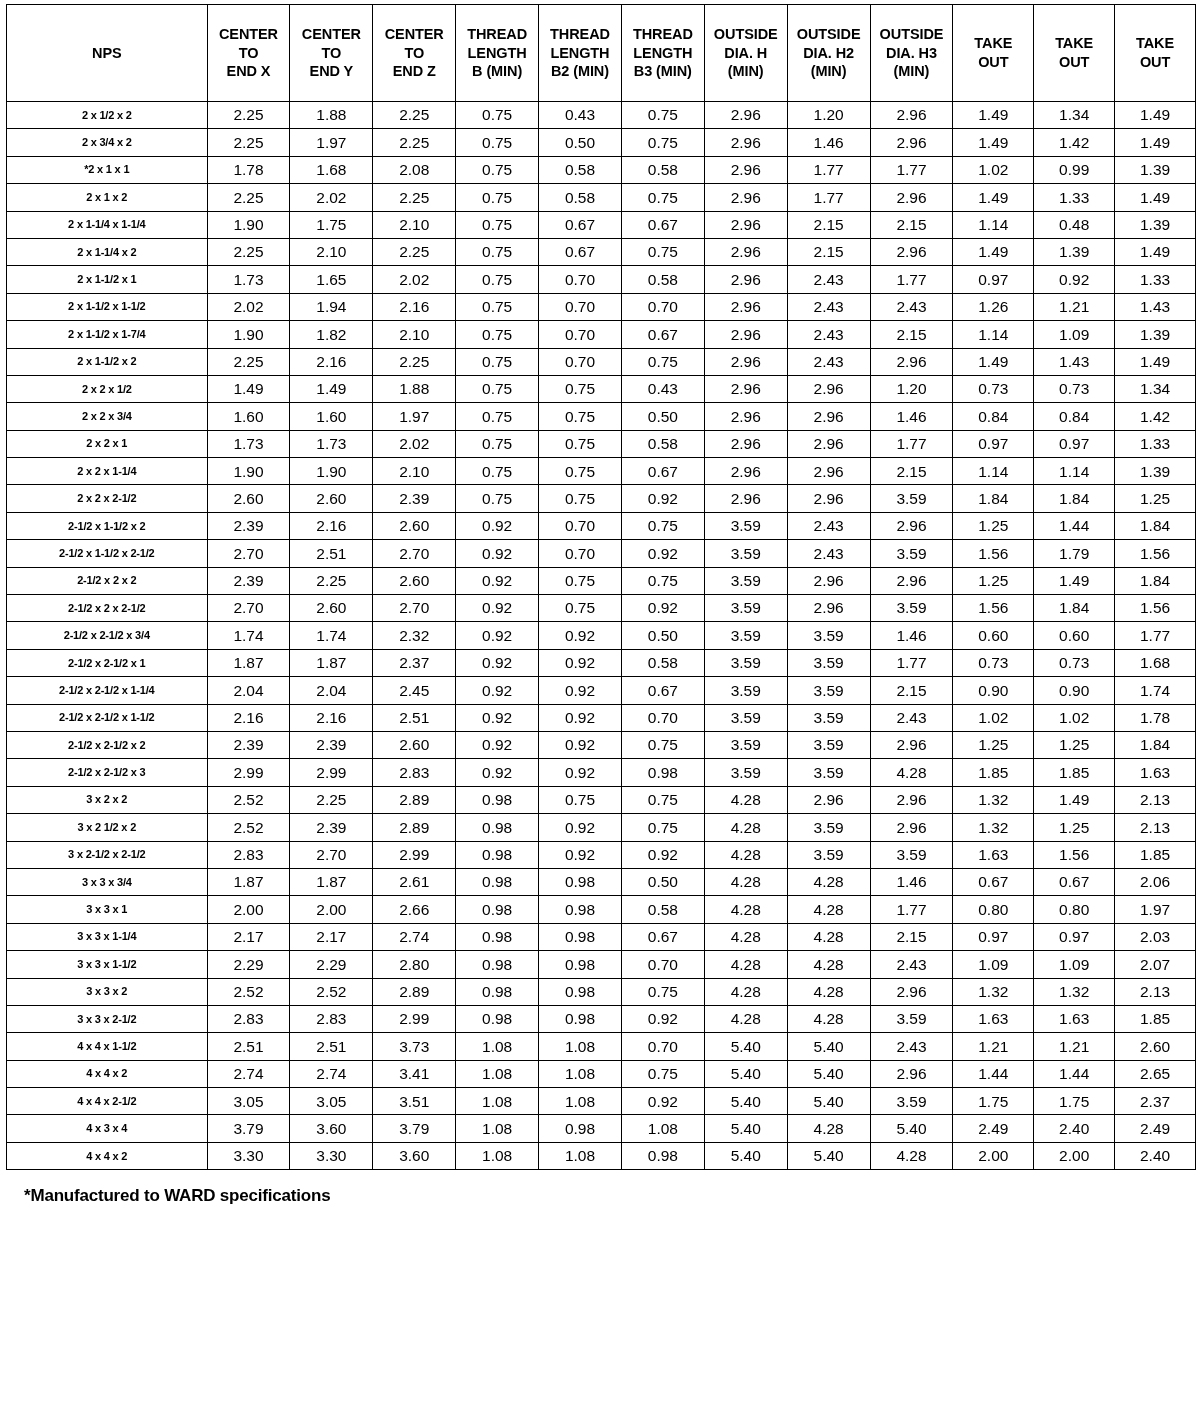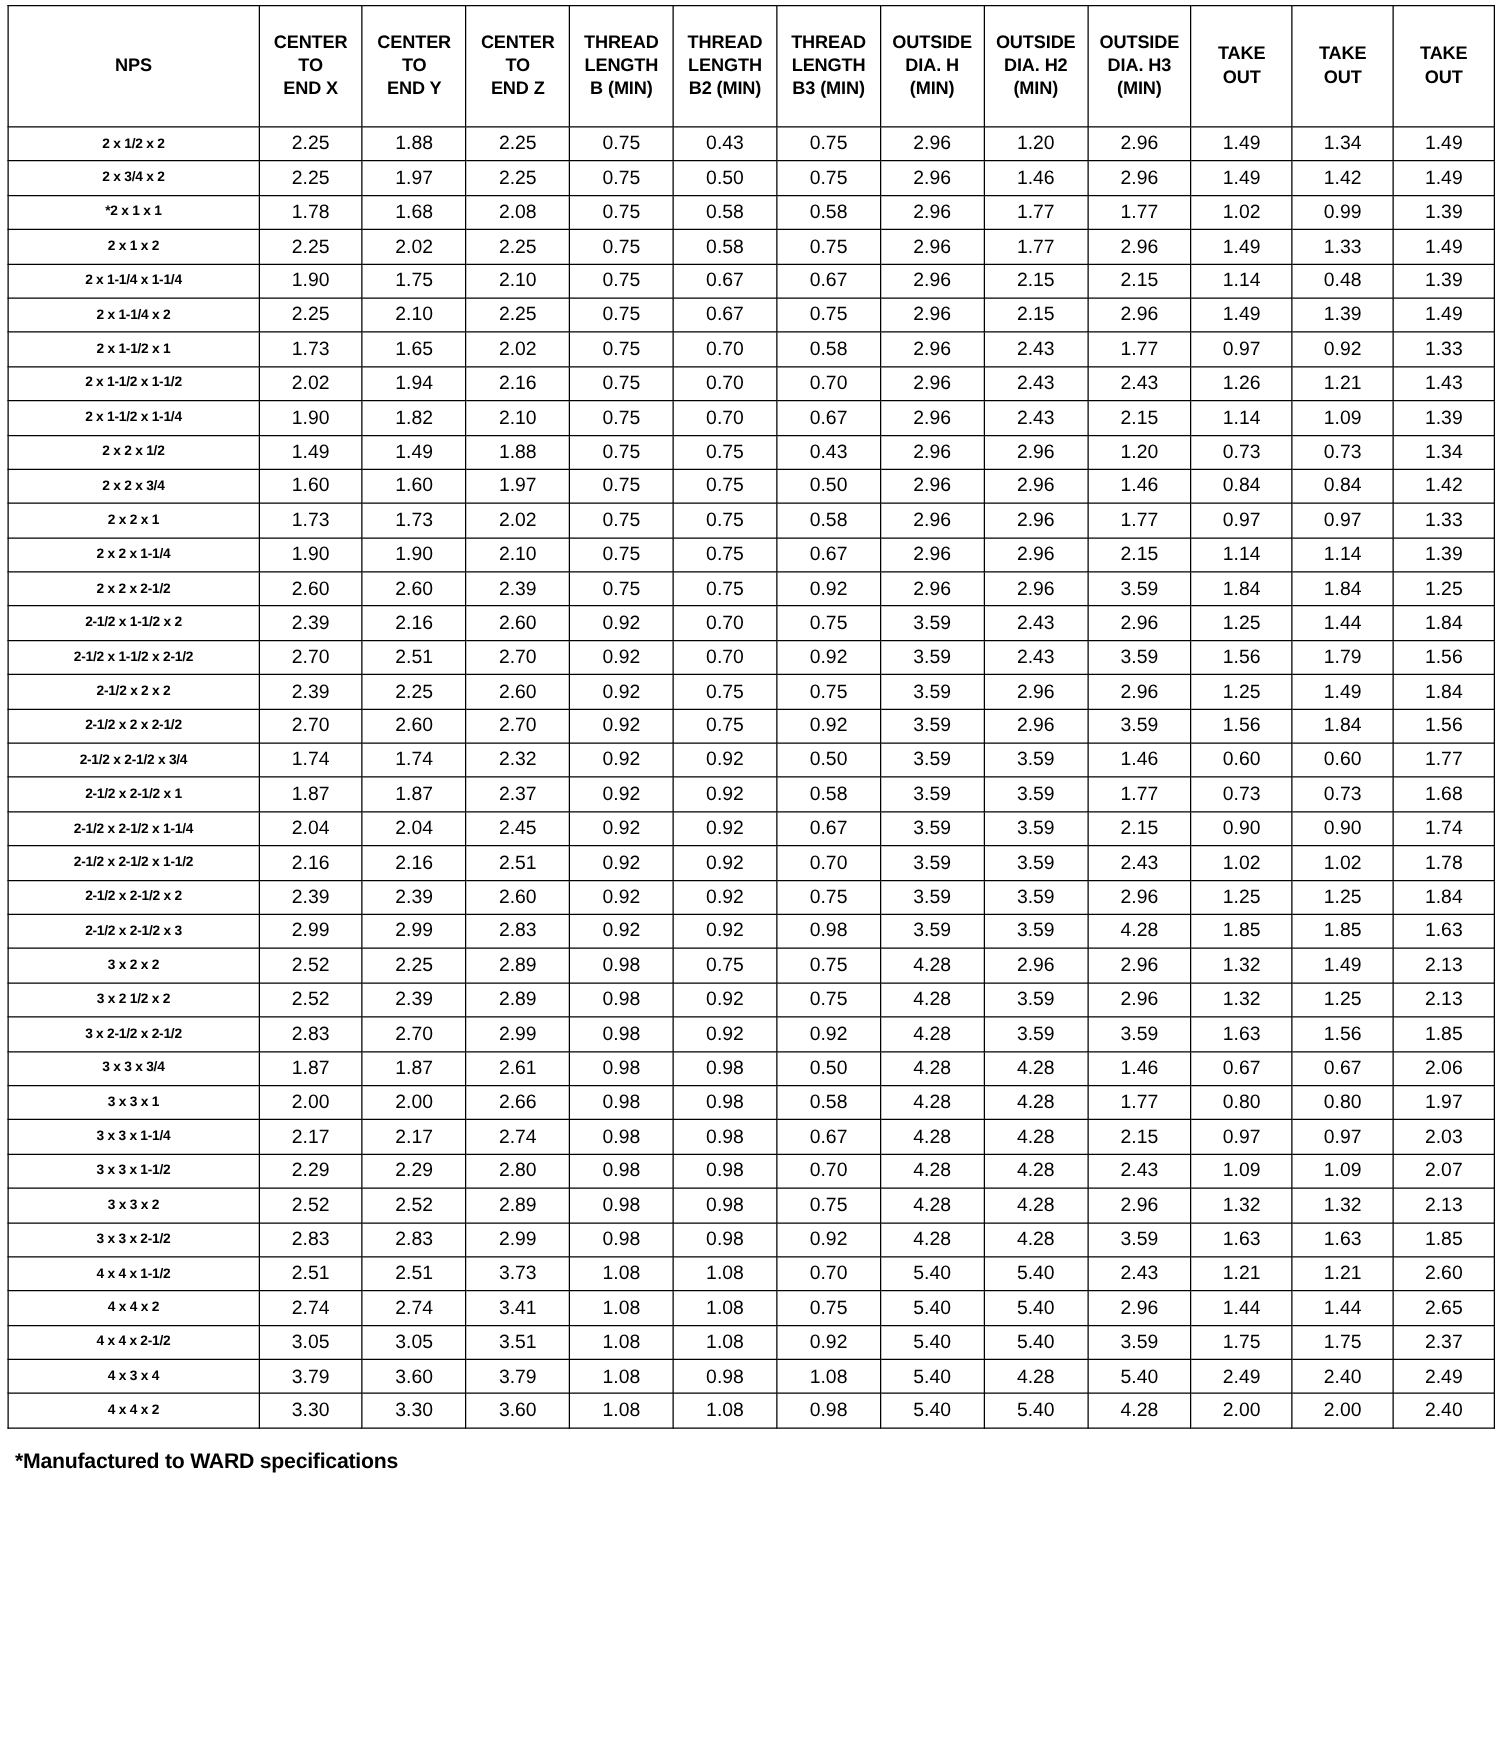--- a/index.html
+++ b/index.html
@@ -55,21 +55,21 @@
   table.spec tbody td.nps {
     font-weight: bold;
     font-size: 11px;
     letter-spacing: -0.2px;
   }
   col.c-nps { width: 196px; }
   col.c-num { width: 81px; }
   col.c-num-n { width: 79px; }
   .footnote {
     margin-top: 16px;
-    margin-left: 6px;
+    margin-left: 18px;
     font-size: 17px;
     font-weight: bold;
     letter-spacing: -0.2px;
   }
 </style>
 </head>
 <body>
 
 <div class="sheet">
   <table class="spec">
@@ -267,33 +267,48 @@
           <td>0.70</td>
           <td>0.70</td>
           <td>2.96</td>
           <td>2.43</td>
           <td>2.43</td>
           <td>1.26</td>
           <td>1.21</td>
           <td>1.43</td>
         </tr>
         <tr>
-          <td class="nps">2 x 1-1/2 x 1-1/4</td>
+          <td class="nps">2 x 1-1/2 x 1-7/4</td>
           <td>1.90</td>
           <td>1.82</td>
           <td>2.10</td>
           <td>0.75</td>
           <td>0.70</td>
           <td>0.67</td>
           <td>2.96</td>
           <td>2.43</td>
           <td>2.15</td>
           <td>1.14</td>
           <td>1.09</td>
           <td>1.39</td>
+        </tr>
+        <tr>
+          <td class="nps">2 x 1-1/2 x 2</td>
+          <td>2.25</td>
+          <td>2.16</td>
+          <td>2.25</td>
+          <td>0.75</td>
+          <td>0.70</td>
+          <td>0.75</td>
+          <td>2.96</td>
+          <td>2.43</td>
+          <td>2.96</td>
+          <td>1.49</td>
+          <td>1.43</td>
+          <td>1.49</td>
         </tr>
         <tr>
           <td class="nps">2 x 2 x 1/2</td>
           <td>1.49</td>
           <td>1.49</td>
           <td>1.88</td>
           <td>0.75</td>
           <td>0.75</td>
           <td>0.43</td>
           <td>2.96</td>

